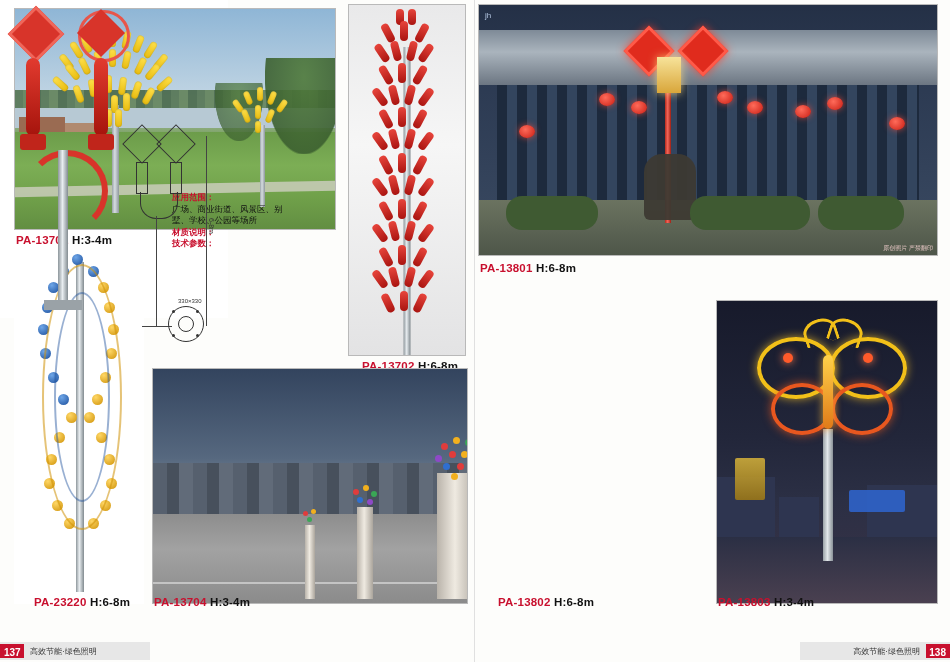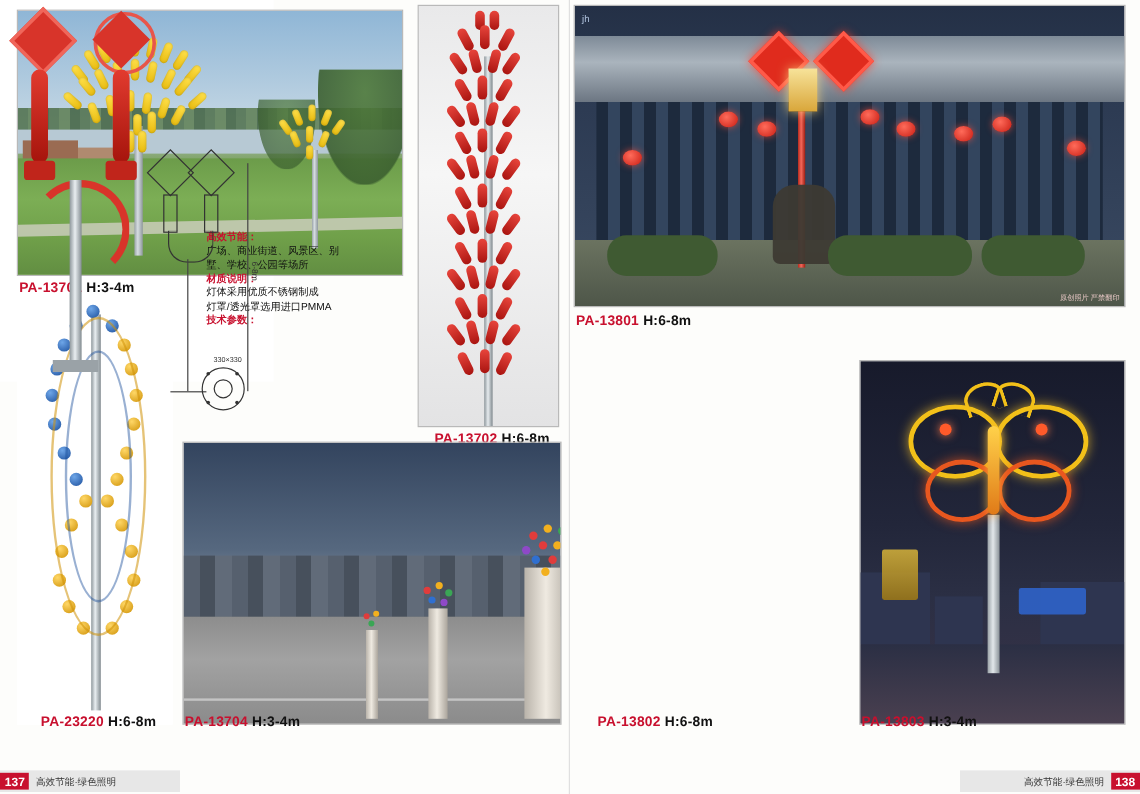--- a/index.html
+++ b/index.html
@@ -237,26 +237,24 @@
         <b style="left:30px;top:282px;"></b>
         <b style="left:46px;top:284px;transform:rotate(26deg)"></b>
     </div>
   </div>
   <div class="caption" style="left:362px;top:360px;">
     <span>PA-13702</span>
     <span class="dim">H:6-8m</span>
   </div>
 
   <div id="spec">
-    <p class="hd">高效节能：</p>
+    <p class="hd">应用范围：</p>
     <p class="body" style="white-space:pre-line">广场、商业街道、风景区、别
 墅、学校、公园等场所</p>
     <p class="hd">材质说明：</p>
-    <p class="body" style="white-space:pre-line">灯体采用优质不锈钢制成
-灯罩/透光罩选用进口PMMA</p>
     <p class="hd">技术参数：</p>
   </div>
 
   <div class="photo" id="ph-13801">
     <div class="mallband"></div>
     <div class="mallglass"></div>
     <div class="mallbase"></div>
 
     <div class="lantern" style="left:120px;top:88px;"></div>
     <div class="lantern" style="left:152px;top:96px;"></div>

